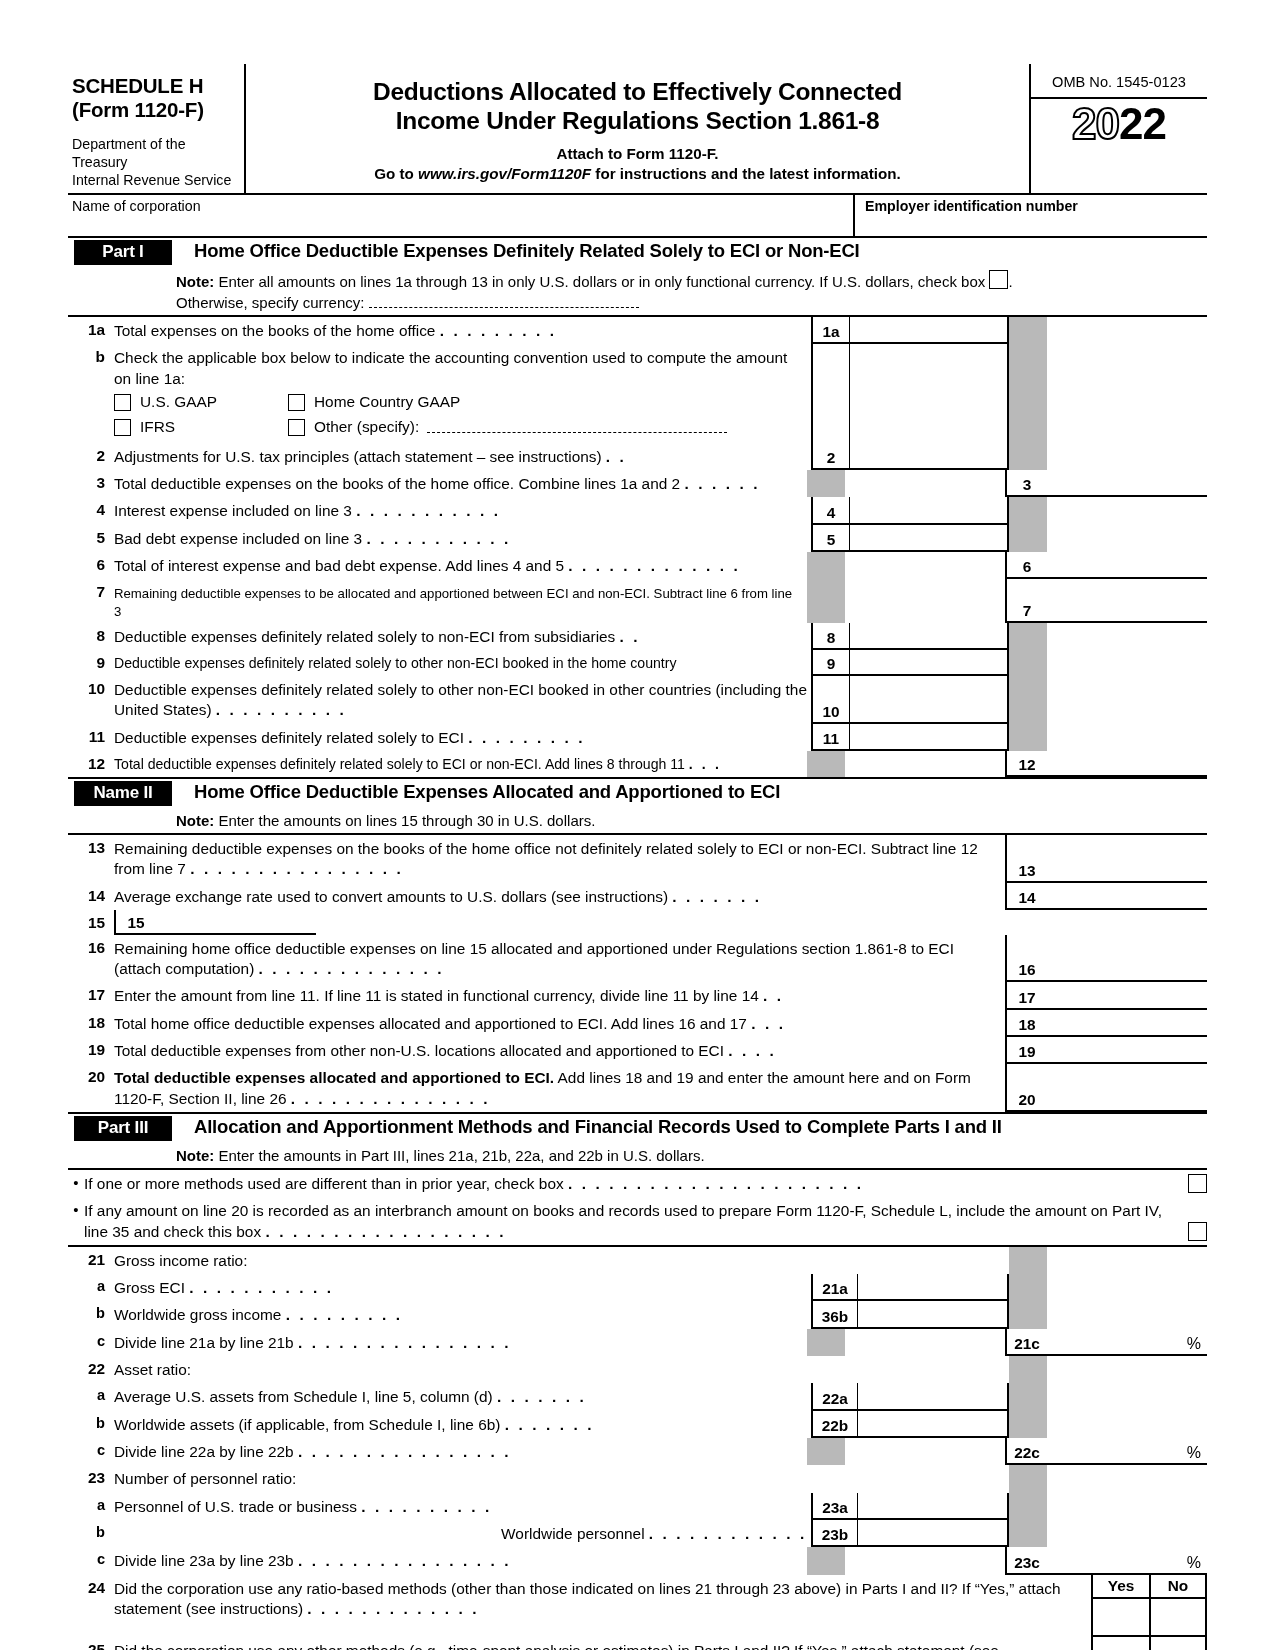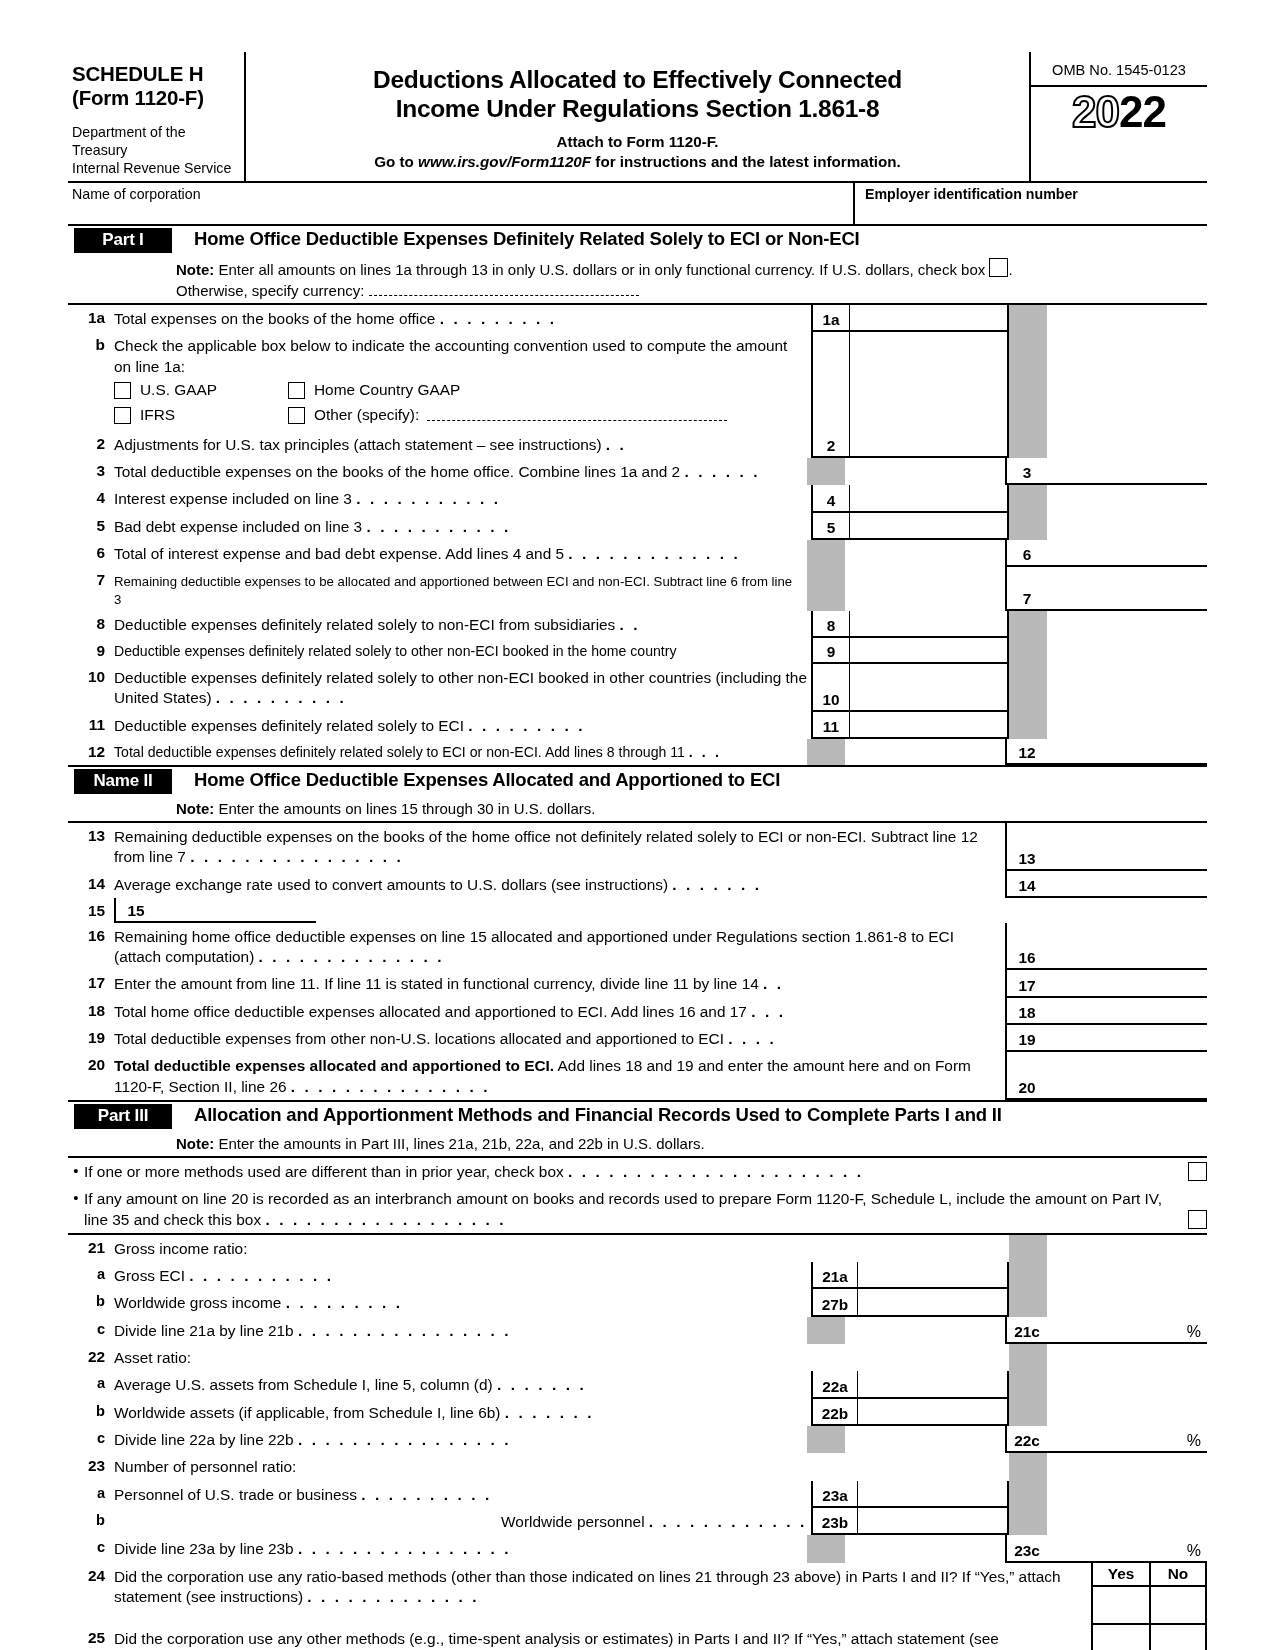--- a/index.html
+++ b/index.html
@@ -4,21 +4,21 @@
 <style>
   html, body { margin:0; padding:0; }
   body {
     width:1275px; height:1650px;
     background:#ffffff;
     font-family:"Liberation Sans", sans-serif;
     color:#000;
     -webkit-font-smoothing:antialiased;
   }
   .page { position:relative; width:1275px; height:1476px; box-sizing:border-box;
-          padding:52px 68px 0 68px; }
+          padding:52px 68px 0 68px;margin-top:12px; }
 
   
   .hdr { display:flex; border-bottom:2.5px solid #000; }
   .hdr-left { width:178px; box-sizing:border-box; padding:10px 4px 4px 4px;
               border-right:2.5px solid #000; }
   .hdr-left .sch { font-weight:bold; font-size:20.5px; line-height:1.18; letter-spacing:-.2px;}
   .hdr-left .dept { font-size:14.2px; line-height:1.27; margin-top:13px; }
   .hdr-mid { flex:1; box-sizing:border-box; padding:14px 6px 6px 6px; text-align:center;
              border-right:2.5px solid #000; }
   .hdr-mid .t1 { font-weight:bold; font-size:24.5px; line-height:1.18; letter-spacing:-.3px; }
@@ -465,21 +465,21 @@
     <div class="gray"></div>
     <div style="width:160px;"></div>
   </div>
 
   <div class="row">
     <div class="ln sub">b</div>
     <div class="desc" style="border-bottom:none;">
       <span>Worldwide gross income</span>
       <span class="dots"> . . . . . . . . .</span>
     </div>
-    <div class="colA" style="width:46px;">27b</div>
+    <div class="colA" style="width:46px;">36b</div>
     <div class="cellA" style="width:152px;"></div>
     <div class="gray"></div>
     <div style="width:160px;"></div>
   </div>
 
   <div class="row">
     <div class="ln sub">c</div>
     <div class="desc" style="border-bottom:none;">
       <span>Divide line 21a by line 21b</span>
       <span class="dots"> . . . . . . . . . . . . . . . .</span>

